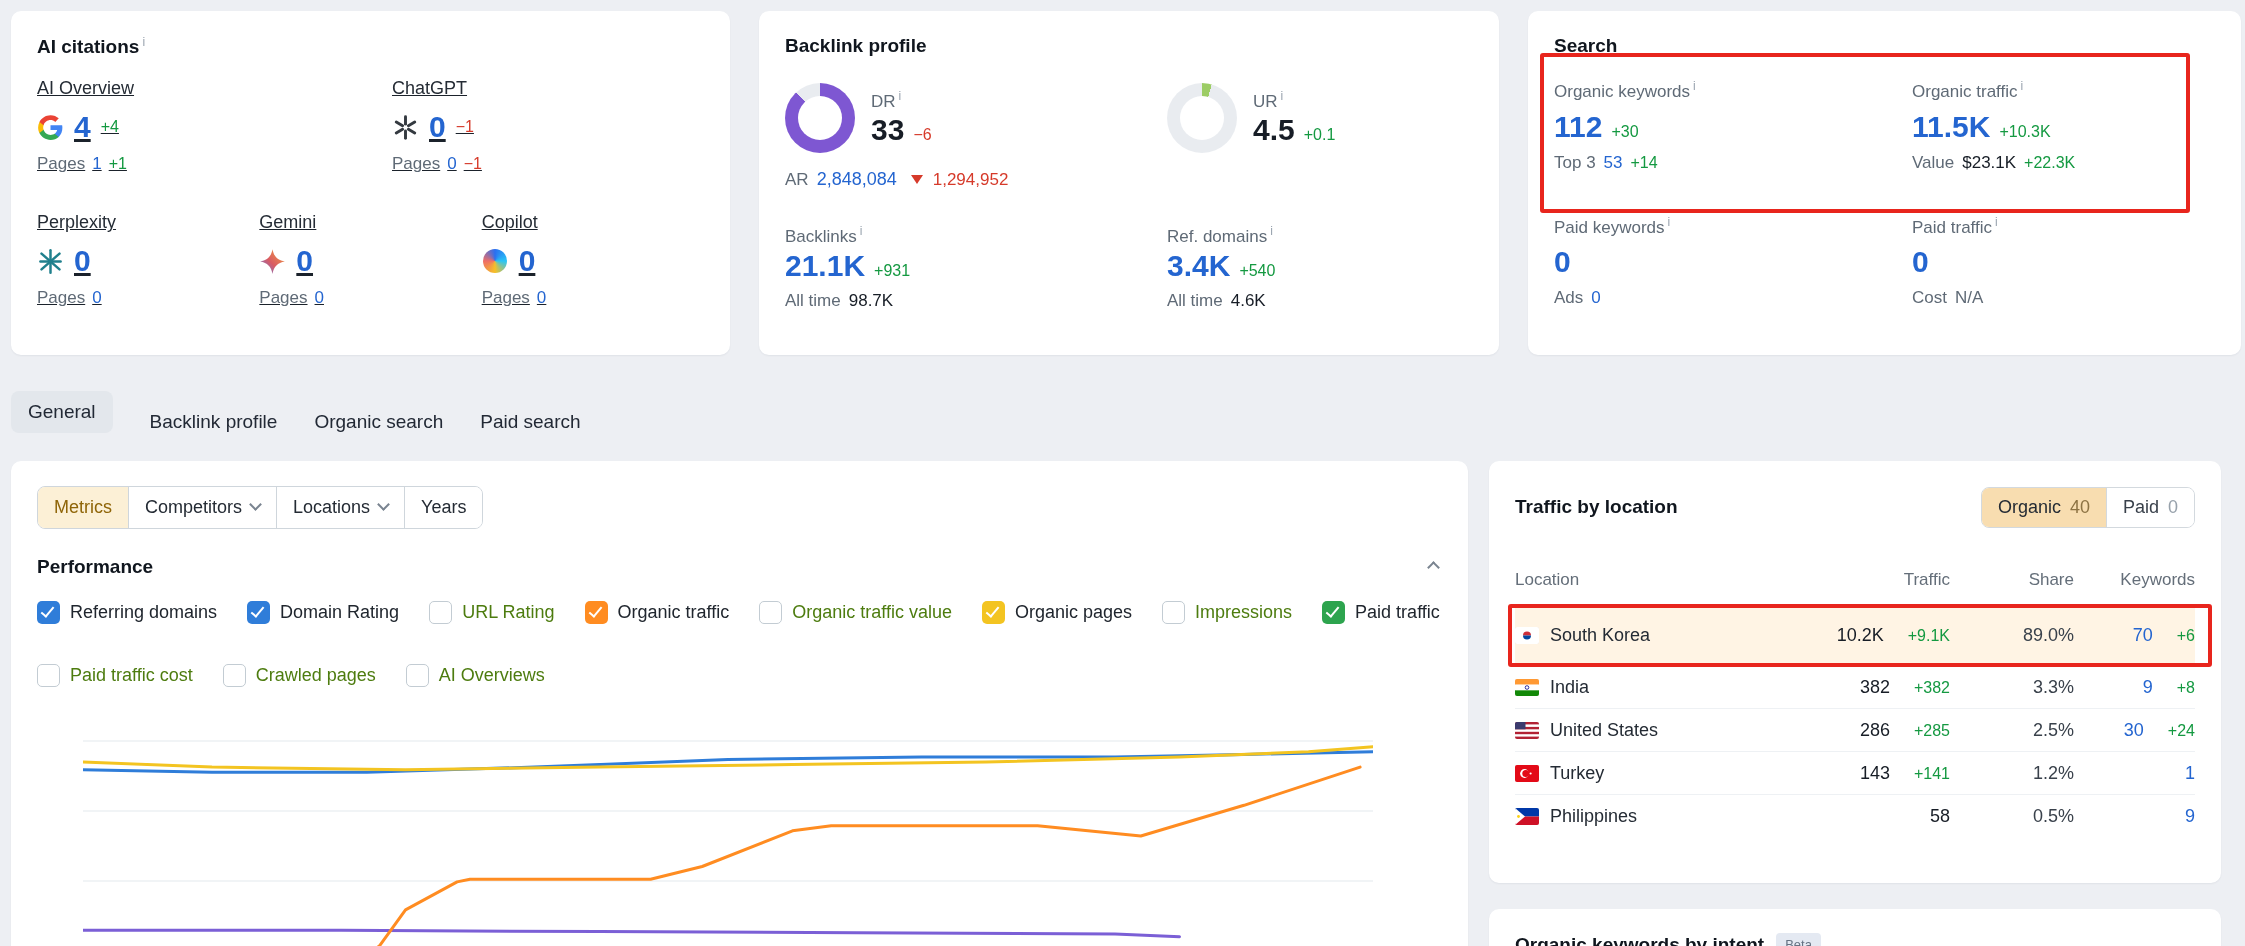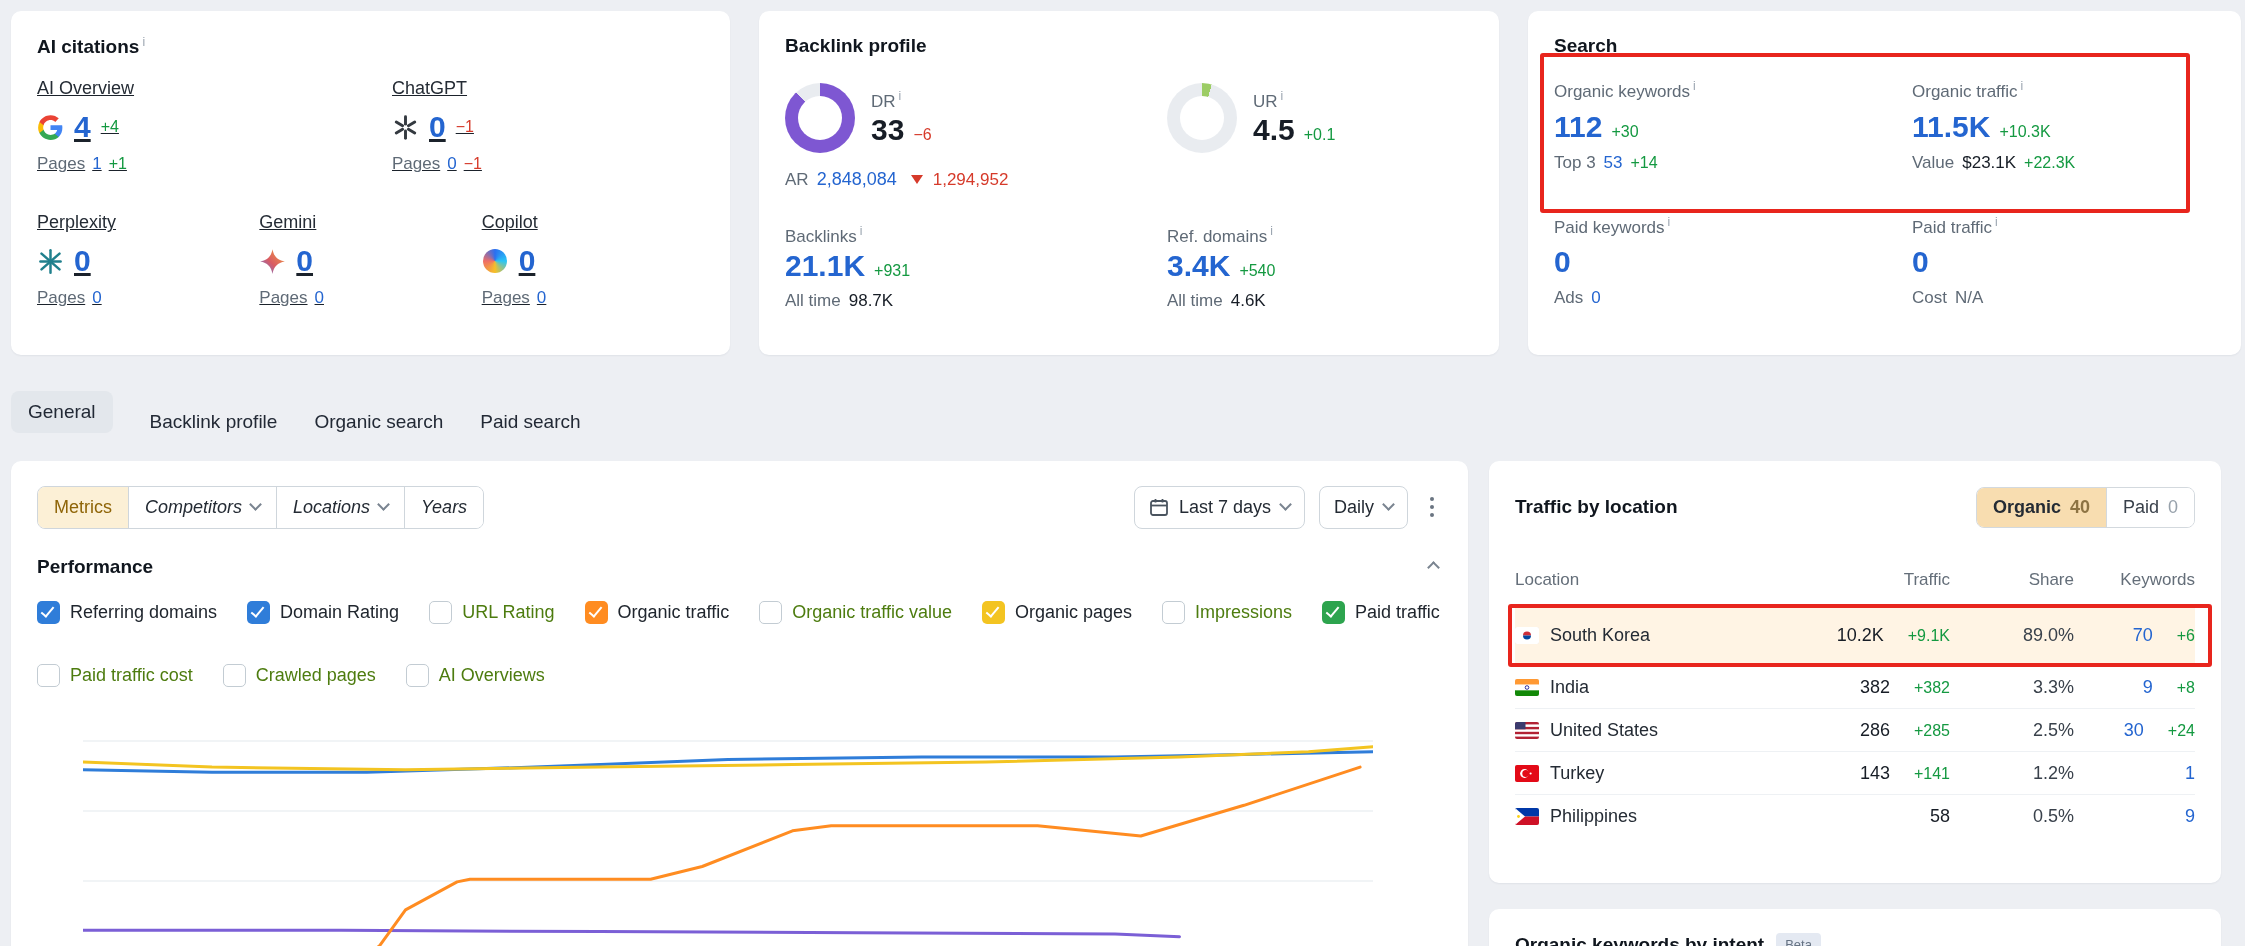--- a/index.html
+++ b/index.html
@@ -69,21 +69,21 @@
   
   .main-row{position:absolute;top:461px;left:11px;display:flex;gap:21px;}
   .card-main{width:1457px;height:520px;padding:24px 26px;}
   .right-col{width:732px;display:flex;flex-direction:column;gap:26px;}
   .card-traffic{height:422px;padding:24px 26px;position:relative;}
   .card-intent{height:90px;padding:24px 26px;}
 
   .toolbar{display:flex;align-items:center;height:44px;}
   .seg-group{display:flex;border:1px solid #cfd6dc;border-radius:8px;overflow:hidden;align-items:flex-end;}
   .seg{padding:10px 16px;font-size:18px;display:flex;align-items:center;gap:9px;background:#fff;color:#242b34;cursor:pointer;}
-  .seg + .seg{border-left:1px solid #cfd6dc;font-style:italic;}
+  .seg + .seg{border-left:1px solid #cfd6dc;}
   .seg.active{background:#fcf0d6;color:#8f6508;}
   .toolbar-right{margin-left:auto;display:flex;align-items:center;gap:14px;}
   .btn{border:1px solid #cfd6dc;border-radius:8px;padding:10px 14px;display:flex;gap:10px;align-items:center;font-size:18px;background:#fff;cursor:pointer;color:#242b34;}
   .chev{display:inline-block;width:9px;height:9px;border-right:2px solid #7a8490;border-bottom:2px solid #7a8490;transform:rotate(45deg);margin-top:-5px;}
   .chev.up{transform:rotate(225deg);margin-top:5px;}
   .kebab{display:flex;flex-direction:column;gap:4px;padding:8px;cursor:pointer;}
   .kebab i{width:4px;height:4px;border-radius:50%;background:#6a7481;}
   .cal-icon{width:20px;height:20px;}
 
   .perf-head{display:flex;align-items:center;margin-top:26px;height:24px;}
@@ -103,21 +103,21 @@
   .break{flex-basis:100%;height:0;}
 
   .chart-wrap{margin-top:24px;padding-left:46px;}
   #perf-chart{width:1290px;height:255px;display:block;}
 
   
   .tl-head{display:flex;align-items:center;height:44px;}
   .toggle{margin-left:auto;display:flex;border:1px solid #d3d9de;border-radius:8px;overflow:hidden;font-size:18px;}
   .opt{padding:9px 16px;display:flex;gap:9px;background:#fff;color:#39414b;cursor:pointer;}
   .opt + .opt{border-left:1px solid #d3d9de;}
-  .opt.active{background:#f8ddb0;color:#242b34;font-weight:bold;}
+  .opt.active{background:#f8ddb0;color:#242b34;}
   .opt .cnt{color:#97a1ab;}
   .opt.active .cnt{color:#8d7343;}
   .tl-table{margin-top:26px;}
   .tl-hrow{display:grid;grid-template-columns:1fr 150px 124px 121px;font-size:17px;color:#646e79;height:50px;align-items:center;}
   .tl-hrow .h-r{justify-self:end;}
   .tl-row{display:grid;grid-template-columns:1fr 150px 124px 121px;align-items:center;height:43px;border-top:1px solid #eef1f4;font-size:18px;}
   .tl-row.hl-bg{background:#fff4e4;height:60px;border-top-color:transparent;position:relative;border-radius:2px;}
   .c-loc{display:flex;gap:11px;align-items:center;color:#242b34;}
   .flag{width:24px;height:17px;border-radius:2px;overflow:hidden;box-shadow:inset 0 0 0 1px rgba(0,0,0,.10);flex:none;}
   .flag svg{display:block;width:24px;height:17px;}
@@ -376,41 +376,20 @@
               <span class="chev"></span>
             </div>
           <div class="seg">
               <span>Locations</span>
               <span class="chev"></span>
             </div>
           <div class="seg">
               <span>Years</span>
             </div>
         </div>
-        <div class="toolbar-right">
-          <div class="btn">
-            <svg class="cal-icon" viewBox="0 0 20 20" fill="none" stroke="#4a545f" stroke-width="1.8">
-                <rect x="2" y="4" width="16" height="14" rx="2"></rect>
-                <line x1="2" y1="8.5" x2="18" y2="8.5"></line>
-                <line x1="6.5" y1="2" x2="6.5" y2="5.5"></line>
-                <line x1="13.5" y1="2" x2="13.5" y2="5.5"></line>
-              </svg>
-            <span>Last 7 days</span>
-            <span class="chev"></span>
-          </div>
-          <div class="btn">
-              <span>Daily</span>
-              <span class="chev"></span>
-            </div>
-          <div class="kebab">
-              <i></i>
-              <i></i>
-              <i></i>
-            </div>
-        </div>
       </div>
 
       <div class="perf-head">
         <div class="perf-title">Performance</div>
         <div class="collapse"><span class="chev up"></span></div>
       </div>
 
       <div class="metric-checks">
         <div class="check on">
             <span class="box blue">

